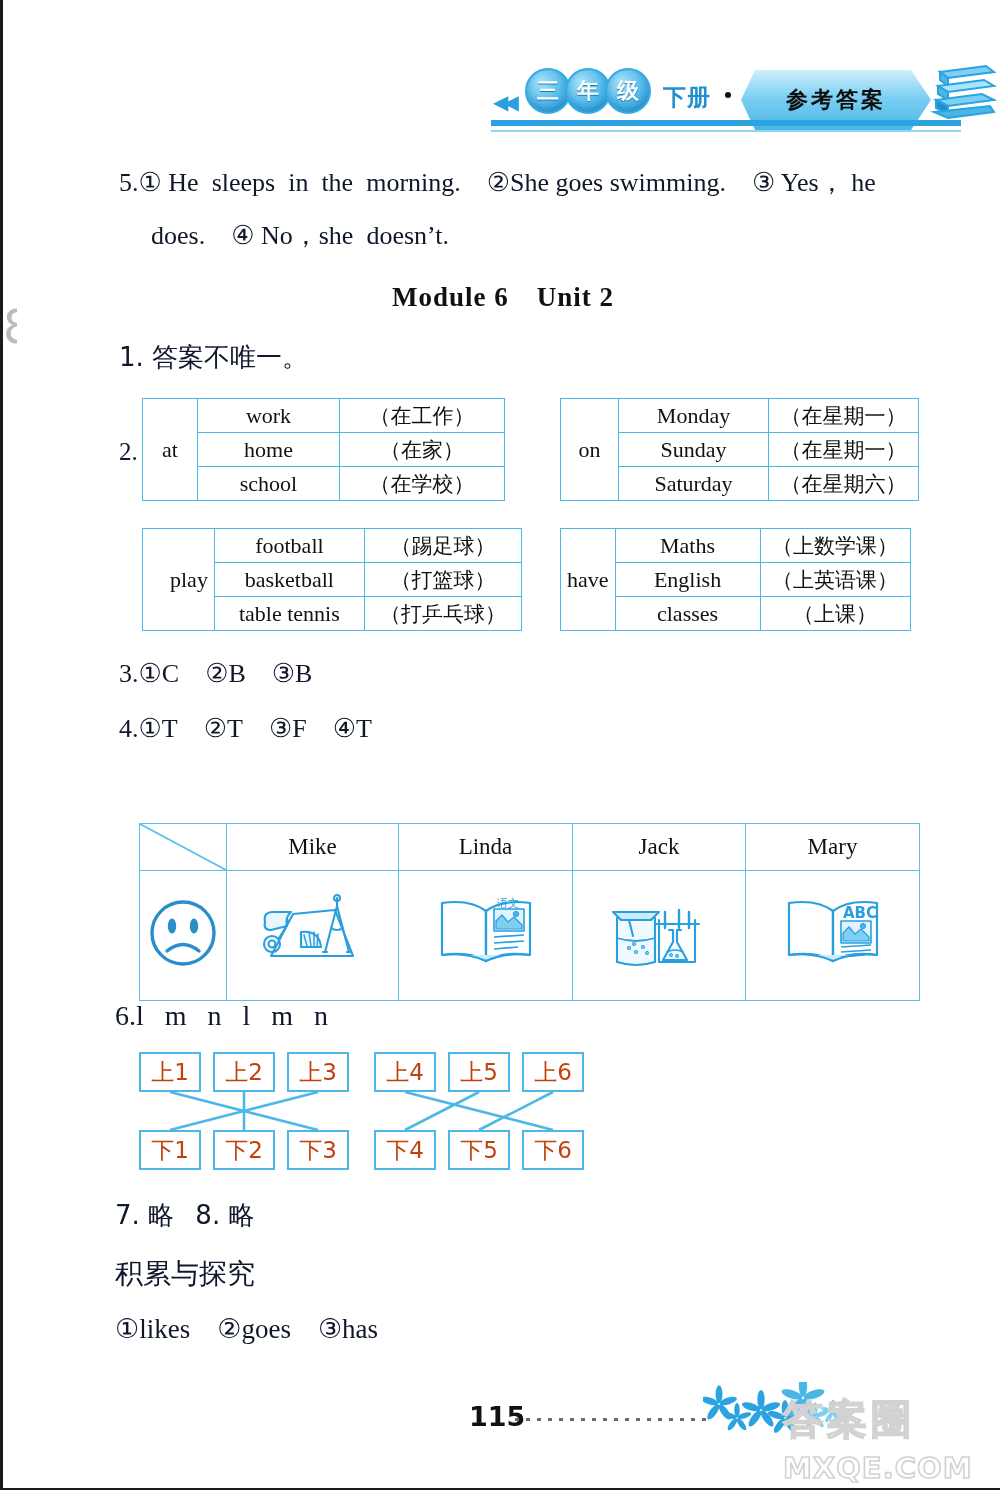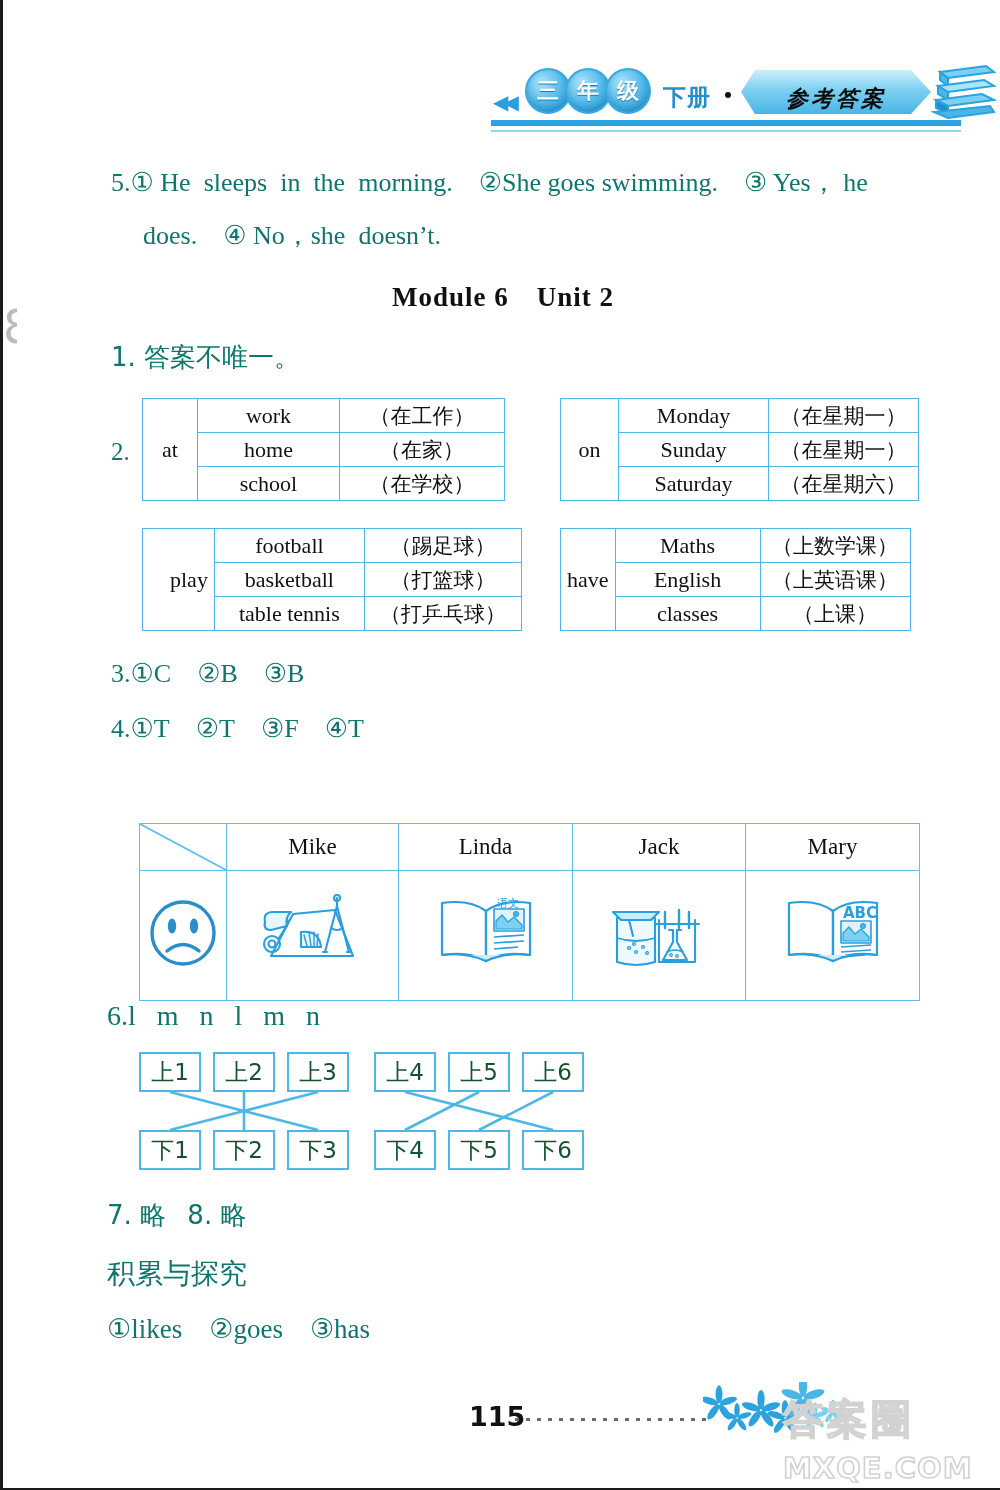--- a/index.html
+++ b/index.html
@@ -38,35 +38,35 @@
     font-size:22px; text-shadow:0 1px 1px #1b74ad;
     box-shadow:inset 0 -4px 6px rgba(20,110,160,.35);
   }
   .hdr-xiace {
     position:absolute; left:190px; top:20px;
     color:#1f8fd0; font-family:"DejaVu Sans", sans-serif;
     font-weight:bold; font-size:23px; letter-spacing:1px;
   }
   .hdr-dot { position:absolute; left:252px; top:30px; width:6px; height:6px; background:#111; border-radius:50%; }
   .answer-banner {
-    position:absolute; left:268px; top:8px; width:190px; height:44px;
+    position:absolute; left:268px; top:8px; width:190px; height:60px;
     background:linear-gradient(180deg,#cfeefc 0%, #7dd0f2 45%, #49b6e6 100%);
     clip-path:polygon(14px 0, calc(100% - 20px) 0, 100% 50%, calc(100% - 20px) 100%, 14px 100%, 0 50%);
-    display:flex; align-items:flex-end; justify-content:center;font-style:italic;
+    display:flex; align-items:center; justify-content:center;
   }
   .answer-banner span {
     font-family:"DejaVu Sans", sans-serif; font-weight:bold;
     font-size:22px; color:#0d0d0d; letter-spacing:3px;
   }
   .books { position:absolute; left:455px; top:0px; width:70px; height:62px; }
   .hdr-rule1 { position:absolute; left:18px; top:58px; width:470px; height:6px; background:#2ba3e0; }
   .hdr-rule2 { position:absolute; left:18px; top:68px; width:470px; height:2px; background:#8fd6f3; }
 
   
-  .line { position:absolute; font-family:"Liberation Serif", serif; color:#0f766e; white-space:pre; }
+  .line { position:absolute; font-family:"Liberation Serif", serif; color:#0f172a; white-space:pre;margin-left:8px; }
   .cn { font-family:"DejaVu Sans", sans-serif; }
 
   .module-title {
     position:absolute; left:0; top:282px; width:1000px; text-align:center;
     font-family:"Liberation Serif", serif; font-weight:bold; font-size:27px;
     letter-spacing:1px;
   }
 
   
   table.g {
@@ -93,21 +93,21 @@
   }
   .diag-cell { position:relative; padding:0; }
   .diag-cell svg { display:block; }
 
   
   .matchwrap { position:absolute; left:136px; top:1052px; width:450px; height:125px; }
   .mbox {
     position:absolute; width:62px; height:40px;
     border:2.2px solid #4db8e8; background:#fff;
     display:flex; align-items:center; justify-content:center;
-    font-family:"DejaVu Sans", sans-serif; font-size:23px; color:#14532d;
+    font-family:"DejaVu Sans", sans-serif; font-size:23px; color:#c2410c;
     z-index:2;
   }
   .matchwrap svg { position:absolute; left:0; top:0; z-index:1; }
 
   
   .pageno {
     position:absolute; left:466px; top:1401px;
     font-family:"DejaVu Sans", sans-serif; font-weight:bold; font-size:27px; color:#111;
   }
   .dots {

